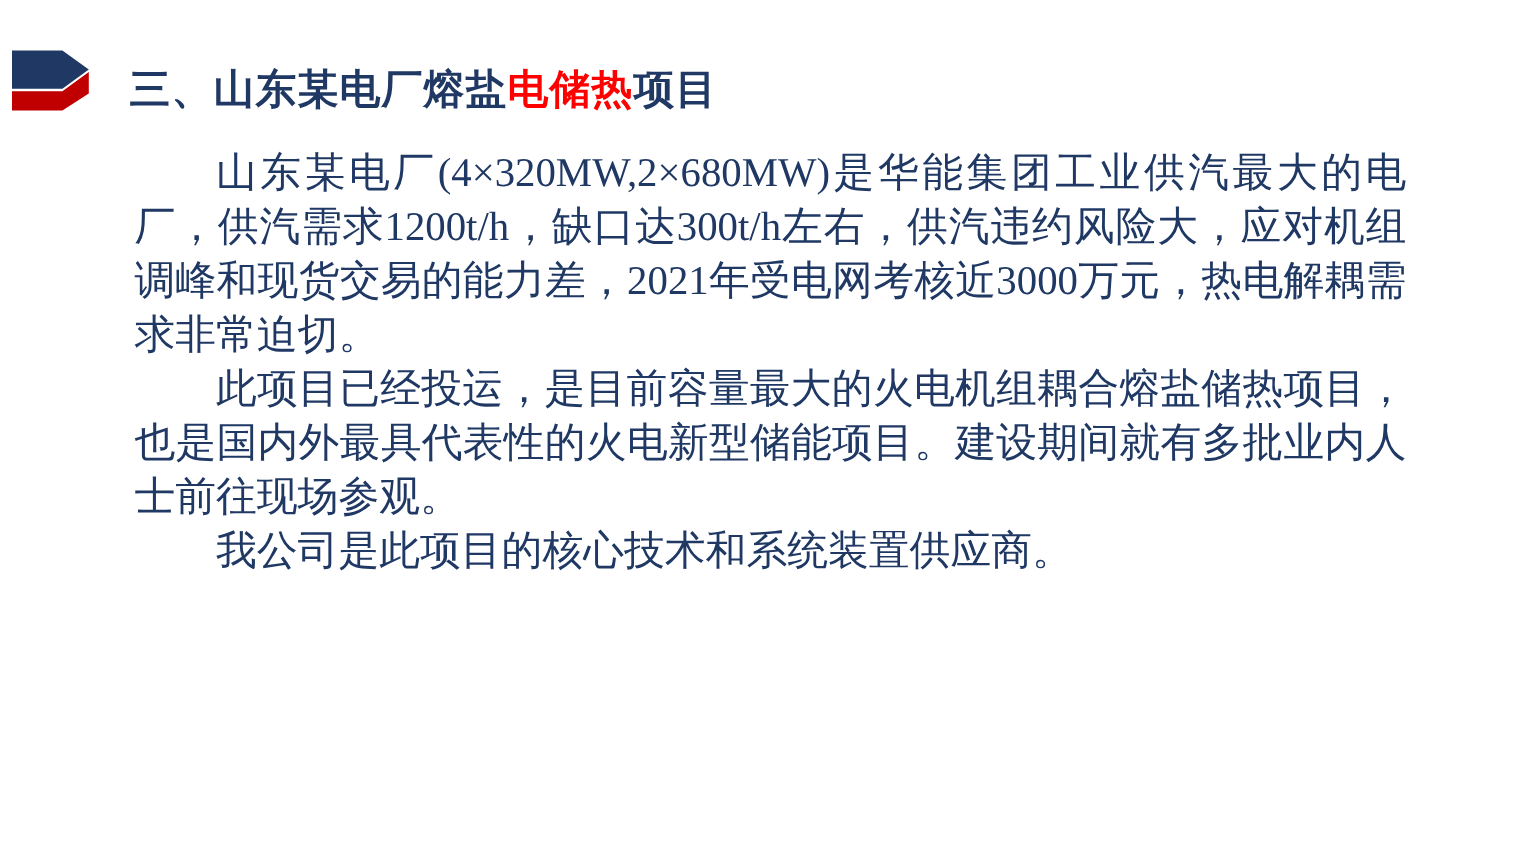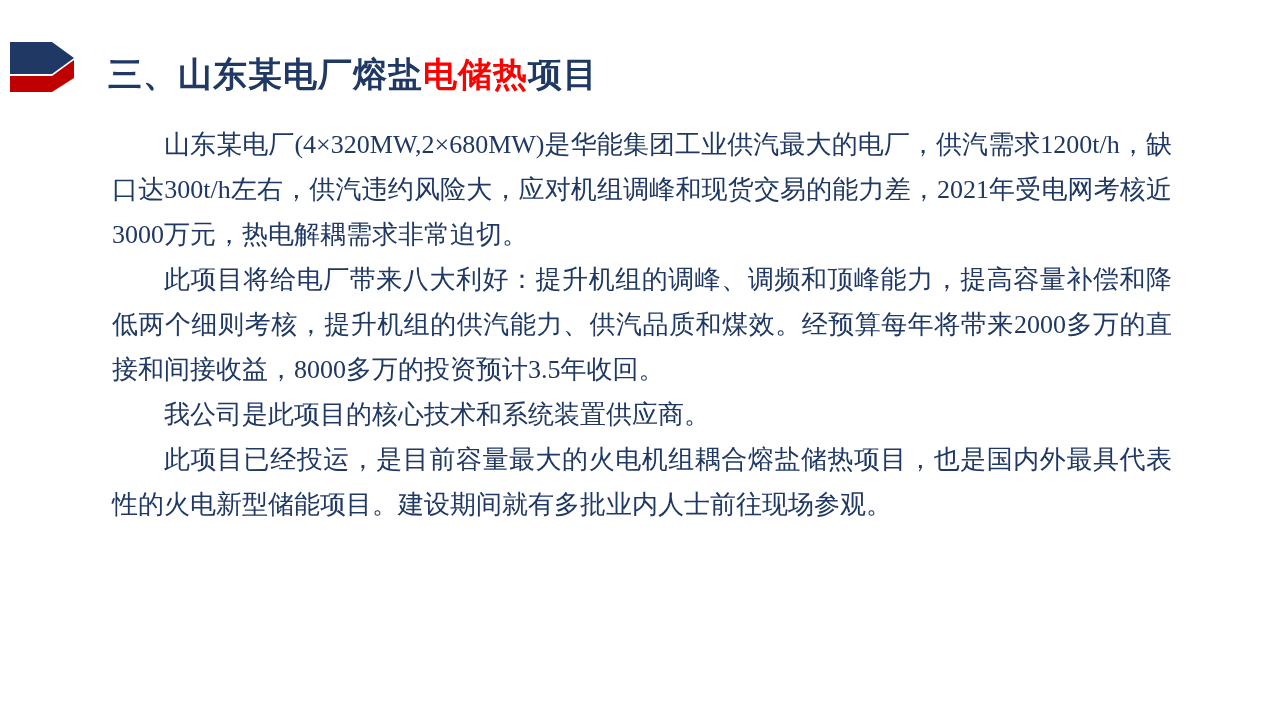--- a/index.html
+++ b/index.html
@@ -46,21 +46,21 @@
     color: #FF0000;
   }
 
   
   .body-text {
     position: absolute;
     left: 112px;
     top: 122px;
     width: 1060px;
     font-family: "Liberation Serif", serif;
-    font-size: 26px;
+    font-size: 34px;
     line-height: 45px;
     color: #1F3864;
     text-align: justify;
     text-justify: inter-ideograph;
   }
   .para {
     margin: 0 0 0 0;
     text-indent: 2em;
   }
 </style>
@@ -75,18 +75,17 @@
       <polygon points="2,36 44,36 66,20 66,38 44,52 2,52" fill="#C00000"></polygon>
     </svg>
   </div>
 
   <div class="heading">
     <span>三、山东某电厂熔盐</span><span class="hl">电储热</span><span>项目</span>
   </div>
 
   <div class="body-text">
     <p class="para">山东某电厂(4×320MW,2×680MW)是华能集团工业供汽最大的电厂，供汽需求1200t/h，缺口达300t/h左右，供汽违约风险大，应对机组调峰和现货交易的能力差，2021年受电网考核近3000万元，热电解耦需求非常迫切。</p>
-    <p class="para">此项目将给电厂带来八大利好：提升机组的调峰、调频和顶峰能力，提高容量补偿和降低两个细则考核，提升机组的供汽能力、供汽品质和煤效。经预算每年将带来2000多万的直接和间接收益，8000多万的投资预计3.5年收回。</p>
+    <p class="para">此项目已经投运，是目前容量最大的火电机组耦合熔盐储热项目，也是国内外最具代表性的火电新型储能项目。建设期间就有多批业内人士前往现场参观。</p>
     <p class="para">我公司是此项目的核心技术和系统装置供应商。</p>
-    <p class="para">此项目已经投运，是目前容量最大的火电机组耦合熔盐储热项目，也是国内外最具代表性的火电新型储能项目。建设期间就有多批业内人士前往现场参观。</p>
   </div>
 
 </div>
 
 </body></html>

